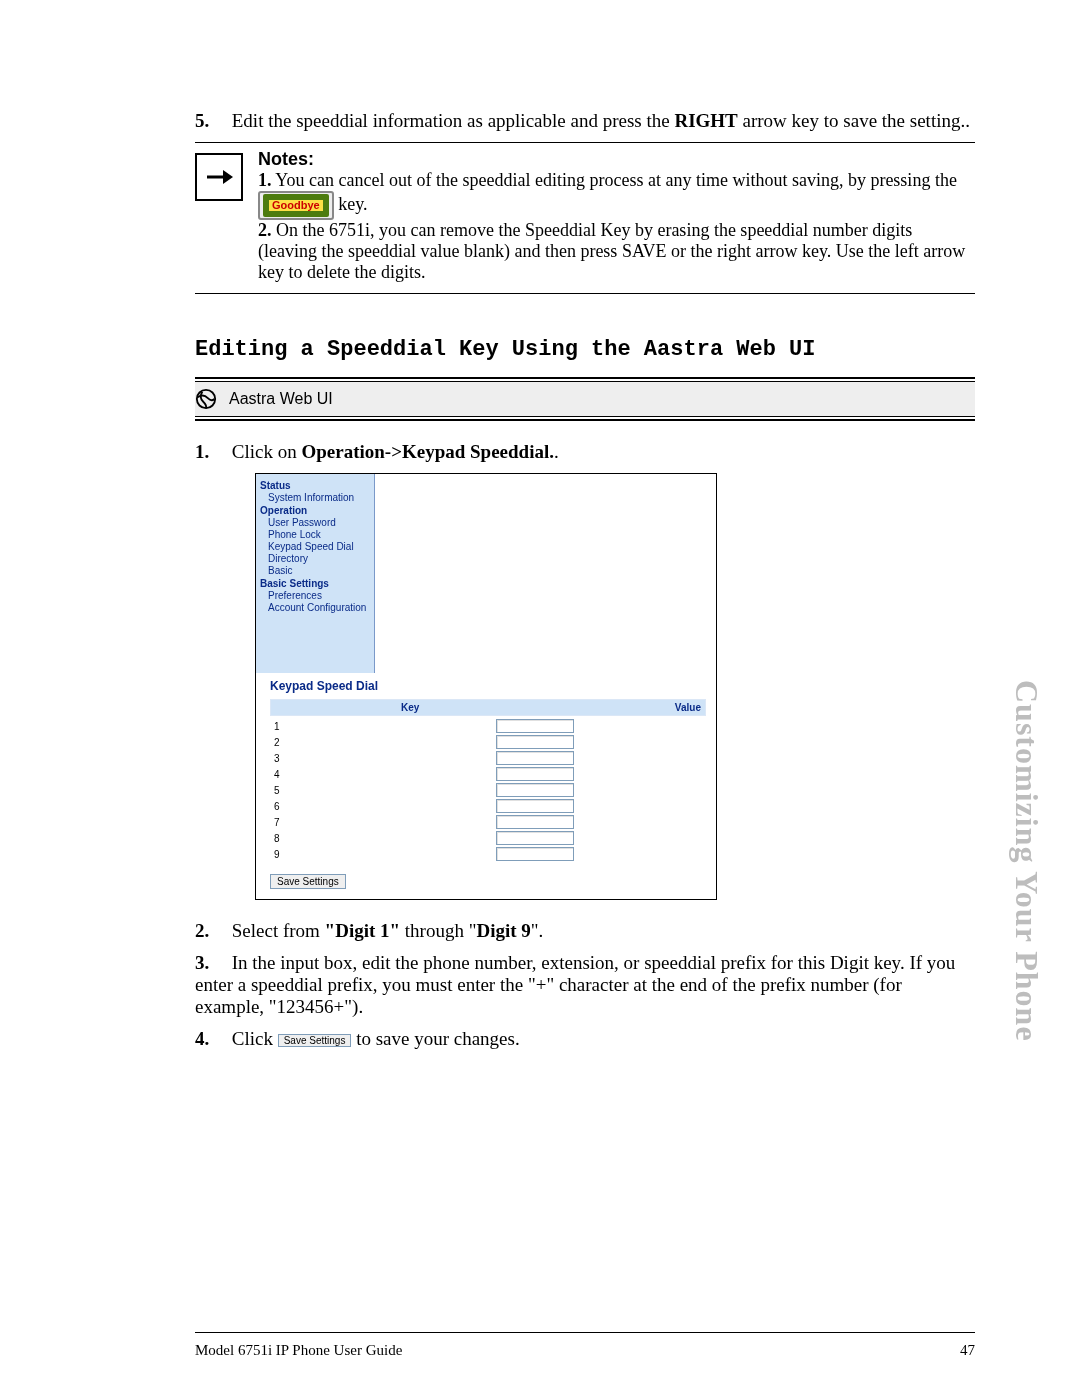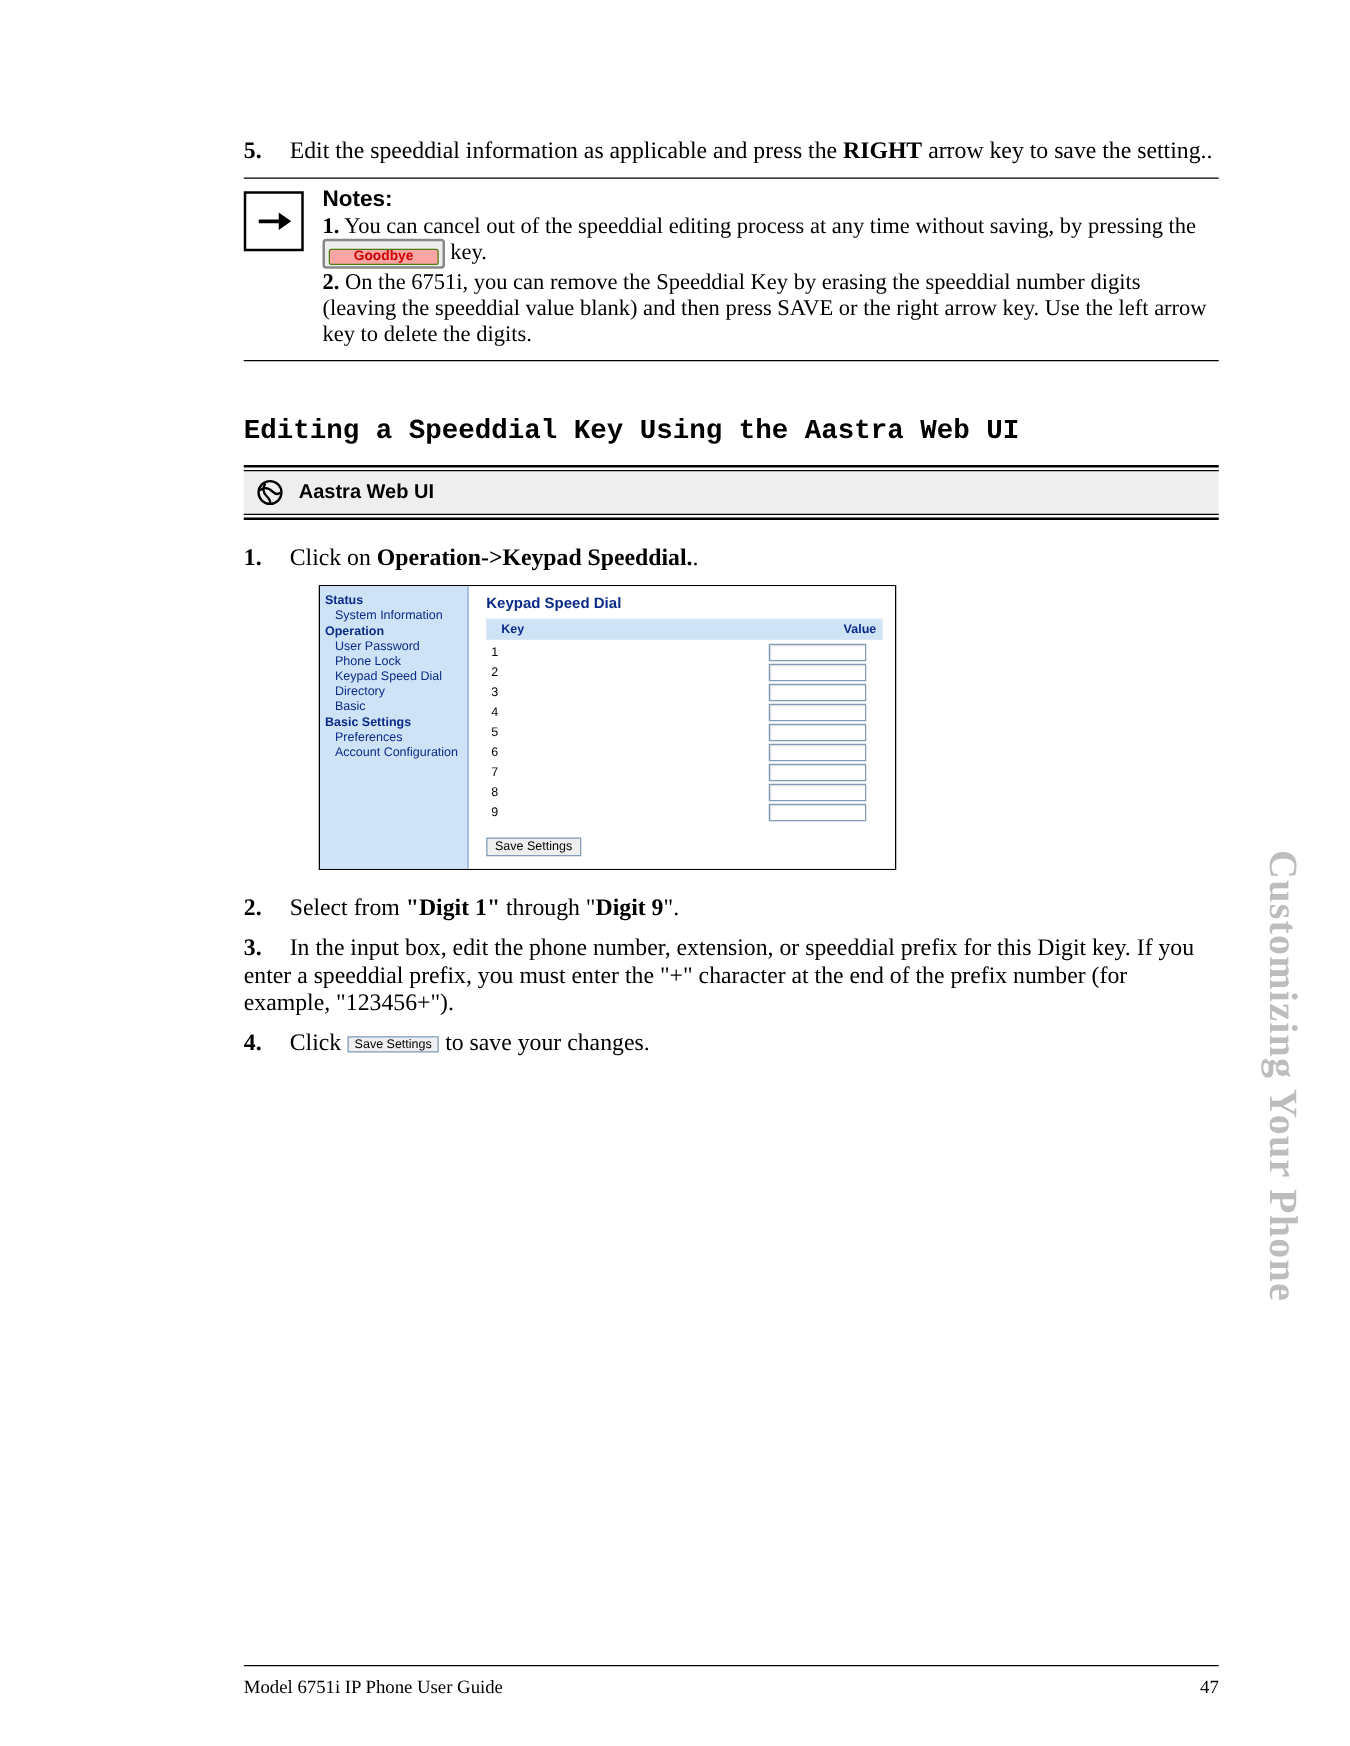--- a/index.html
+++ b/index.html
@@ -39,28 +39,28 @@
     display:inline-block;
     border:2px solid #888;
     border-radius:3px;
     background:#eee;
     padding:0 2px;
     line-height:1;
     vertical-align:middle;
   }
   .goodbye-key span{
     display:inline-block;
-    border:1px solid #4d7c0f;
+    border:6px solid #4d7c0f;
     color:#c00;
     font-family:Arial,Helvetica,sans-serif;
     font-weight:bold;
     font-size:11px;
-    padding:0 19px;
+    padding:0 3px;
     border-radius:2px;
-    background:#fca5a5;
+    background:#fde047;
     margin:1px;
   }
 
   .section-head{
     font-family:Liberation Mono, monospace;
     font-weight:bold;
     font-size:22px;
     margin:43px 0 15px 0;
   }
 
@@ -68,38 +68,39 @@
     border-top:2px solid #000;
     border-bottom:2px solid #000;
     padding:0;
     margin:0 0 20px 0;
   }
   .web-ui-inner{
     border-top:1px solid #000;
     border-bottom:1px solid #000;
     margin:2px 0;
     background:#eee;
-    padding:6px 10px;
+    padding:6px 0;
     display:flex;
     align-items:center;
     gap:12px;
     font-family:Arial,Helvetica,sans-serif;
-    font-weight:bold;
+    font-weight:normal;
     font-size:16px;
   }
   .globe{width:22px;height:22px;}
 
   
   .webui-shot{
     width:460px;
     margin:10px 0 20px 60px;
     border:1px solid #000;
     display:flex;
     font-family:Arial,Helvetica,sans-serif;
     font-size:10px;
+    flex-direction:column;
   }
   .webui-nav{
     width:110px;
     background:#cfe3f7;
     border-right:1px solid #7a99c9;
     padding:4px 4px 60px 4px;
   }
   .nav-head{color:#0a2b88;font-weight:bold;margin-top:2px;}
   .nav-item{color:#0a2b88;margin-left:8px;margin-top:1px;}
   .webui-main{flex:1;padding:6px 10px 10px 14px;background:#fff;}

